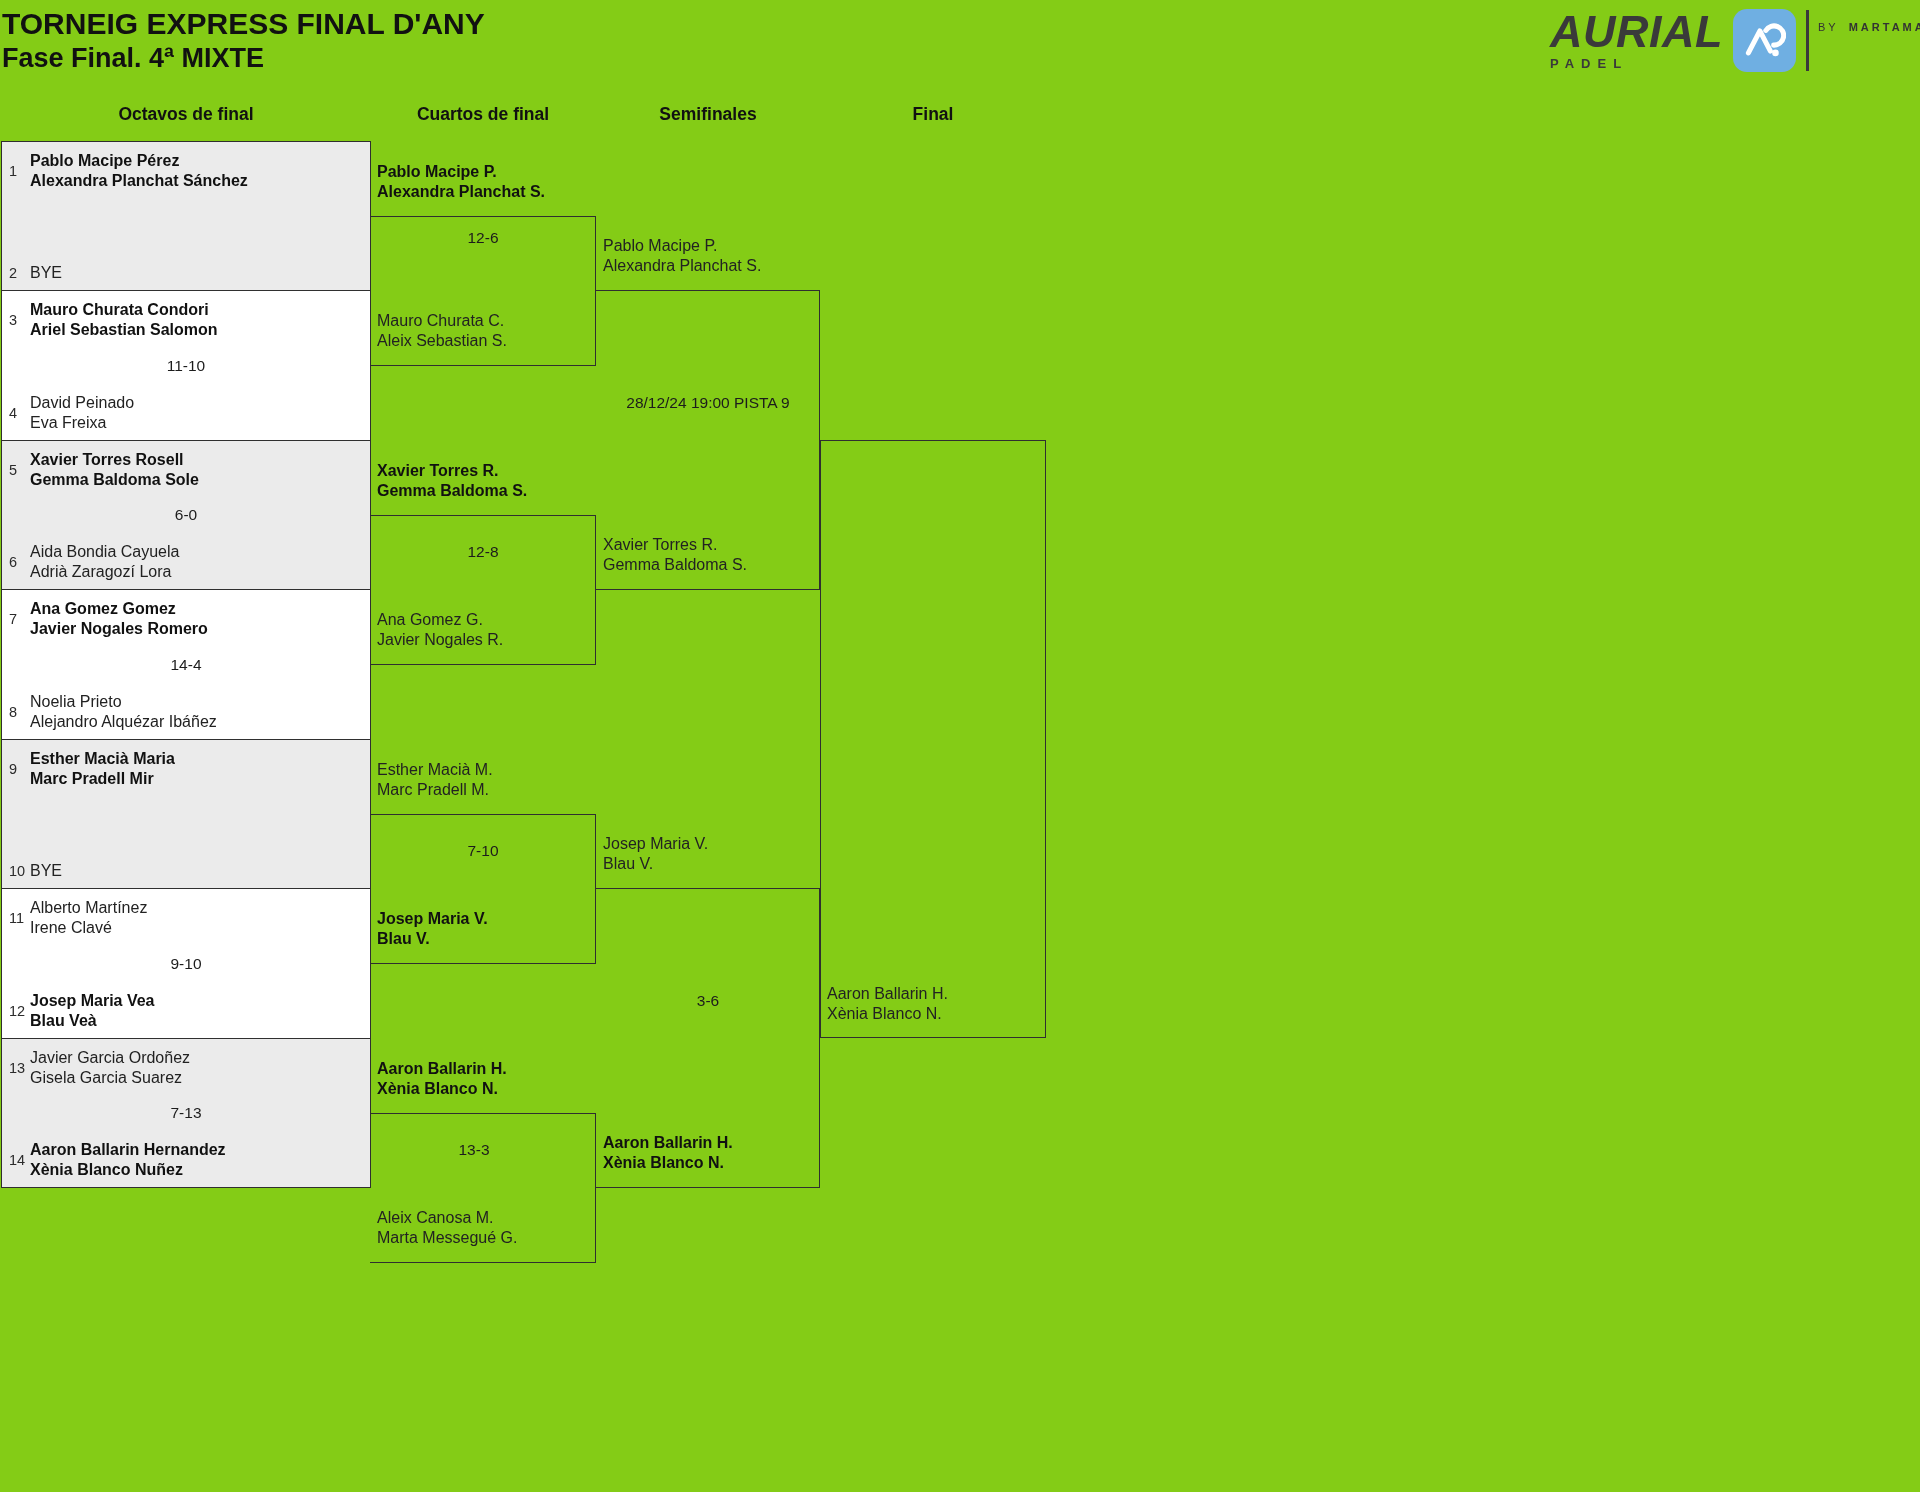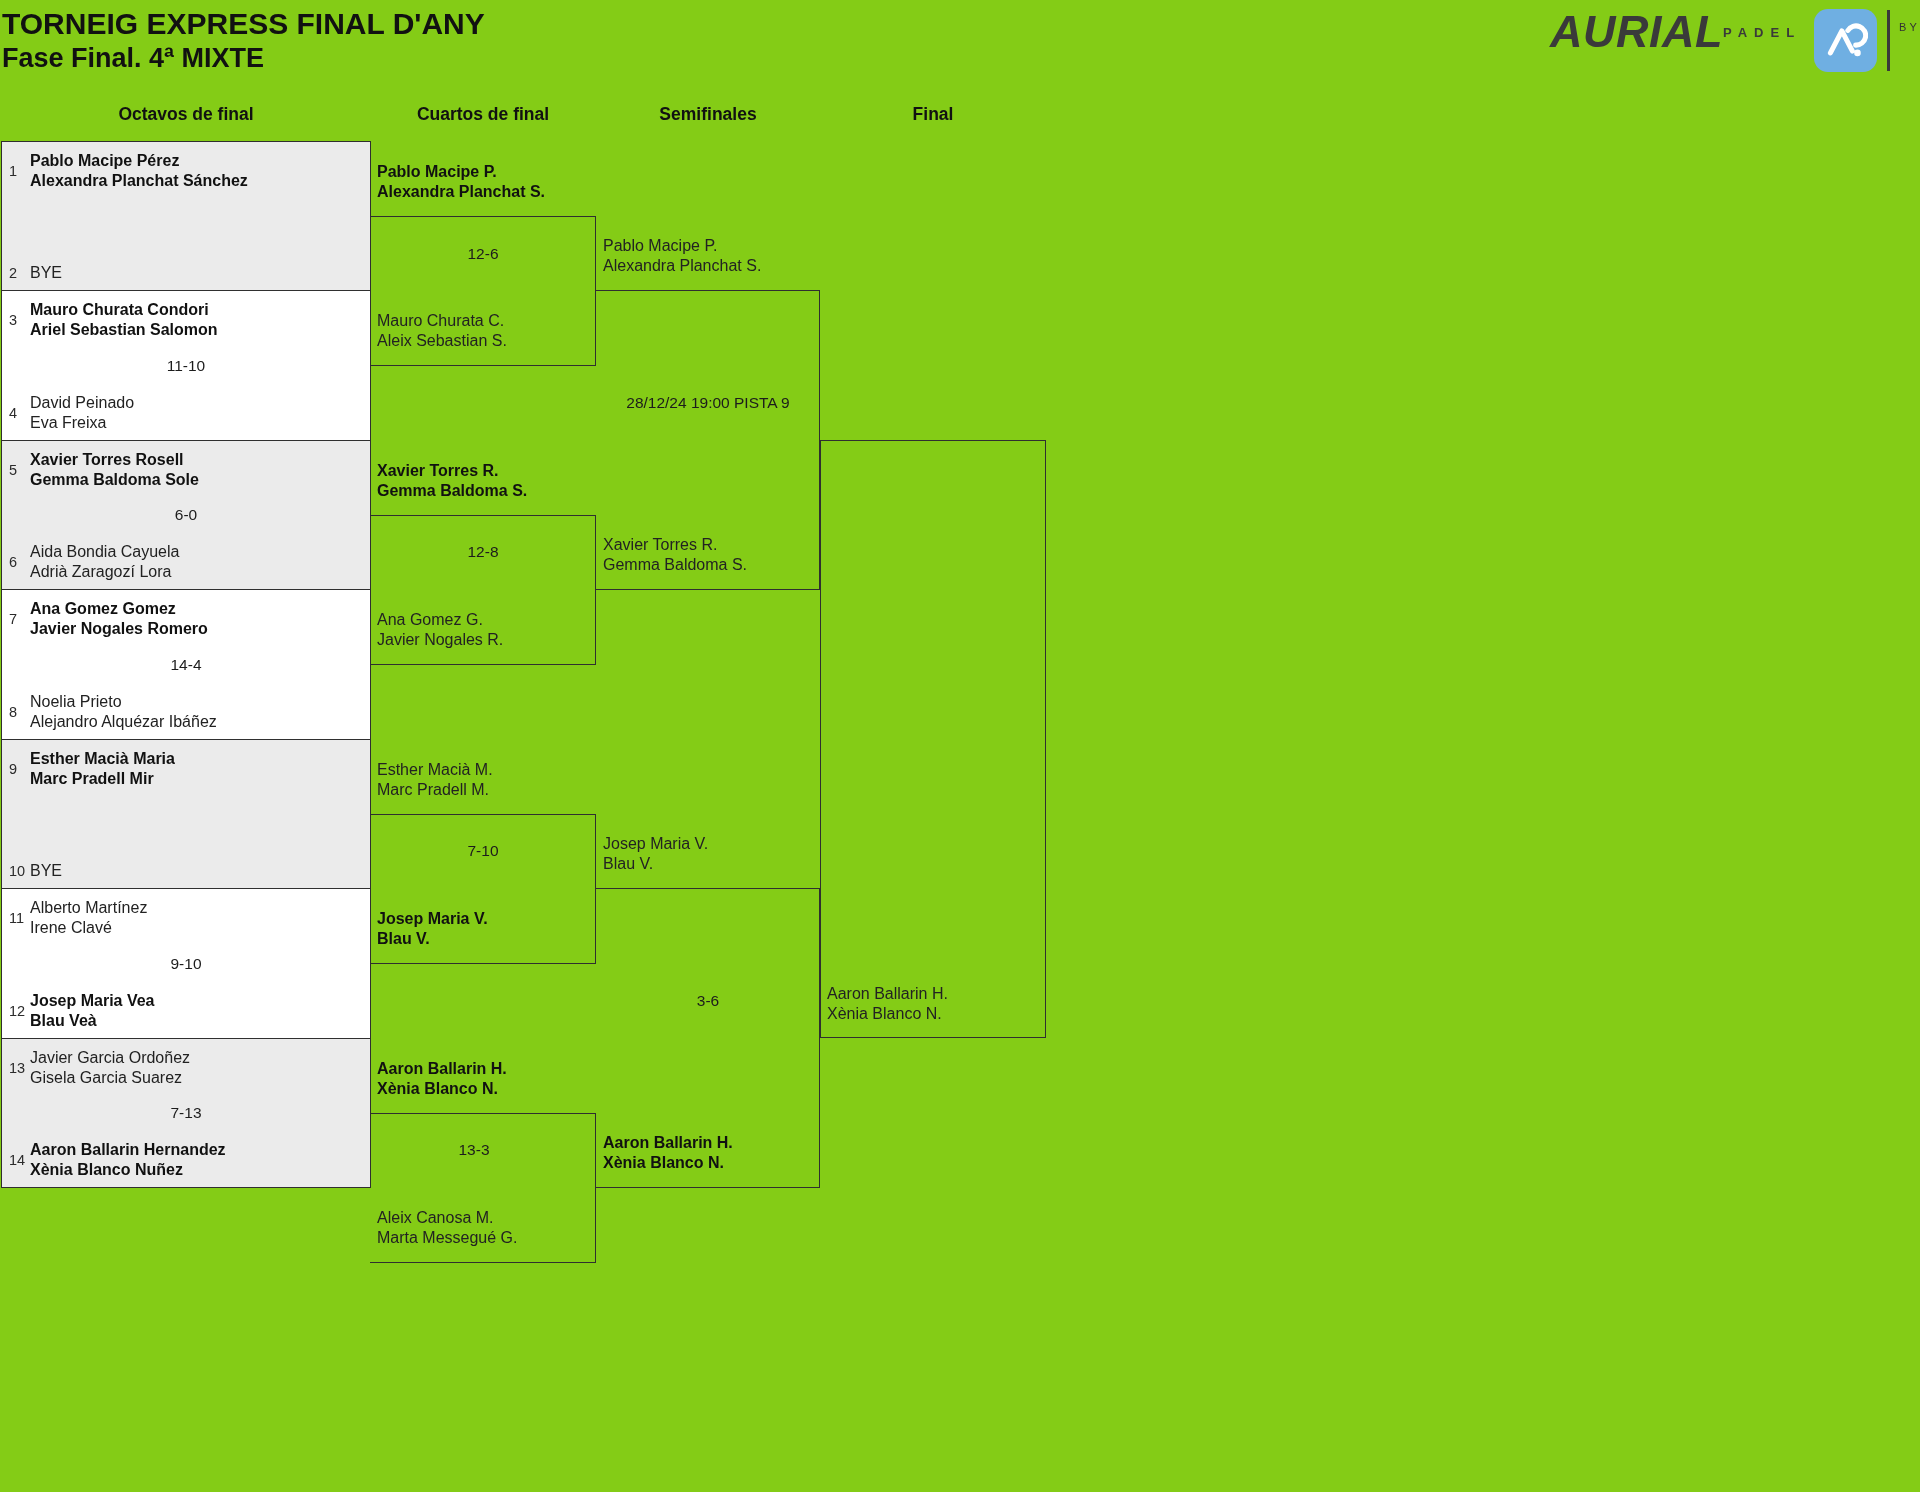--- a/index.html
+++ b/index.html
@@ -25,21 +25,21 @@
   
   .mbox{position:absolute;box-sizing:border-box;border-style:solid;border-color:#2f2f2f;border-width:1px 1px 1px 0;background:transparent;pointer-events:none;}
   .mbox.closed{border-left-width:1px;}
 
   .lbl{position:absolute;height:40px;font-size:16px;line-height:20px;color:#222;white-space:nowrap;}
   .lbl.b{font-weight:700;color:#111;}
   .mscore{position:absolute;height:20px;line-height:20px;text-align:center;font-size:15.5px;color:#1c1c1c;}
 
   
   .logo{position:absolute;left:1550px;top:9px;display:flex;align-items:flex-start;}
-  .brandcol{display:flex;align-items:center;}
+  .brandcol{display:flex;flex-direction:column;align-items:flex-start;}
   .brand{font-size:45px;line-height:46px;font-weight:700;font-style:italic;color:#3a3a3a;letter-spacing:0.5px;}
   .brandsub{font-size:13px;font-weight:700;color:#3a3a3a;letter-spacing:7px;margin-top:1px;margin-right:3px;}
   .mark{width:63px;height:63px;border-radius:14px;background:#6fafe2;margin-left:10px;display:flex;align-items:center;justify-content:center;}
   .ldivider{width:3px;height:61px;background:#3a3a3a;margin:1px 9px 0 10px;}
   .byline{display:flex;margin-top:13px;font-size:11px;line-height:11px;letter-spacing:3px;color:#333;}
   .byline .r1{display:flex;gap:10px;margin-bottom:4px;}
   .byline .bold{font-weight:700;}
 </style>
 </head>
 <body>
@@ -201,21 +201,21 @@
 
   <div class="mbox" style="left:370px;width:226px;top:216px;height:150px;"></div>
   <div class="mbox" style="left:370px;width:226px;top:515px;height:150px;"></div>
   <div class="mbox" style="left:370px;width:226px;top:814px;height:150px;"></div>
   <div class="mbox" style="left:370px;width:226px;top:1113px;height:150px;"></div>
 
   <div class="lbl b" style="left:377px;top:162px;">
     <div>Pablo Macipe P.</div>
     <div>Alexandra Planchat S.</div>
   </div>
-  <div class="mscore" style="left:370px;width:226px;top:244px;">12-6</div>
+  <div class="mscore" style="left:370px;width:226px;top:228px;">12-6</div>
   <div class="lbl" style="left:377px;top:311px;">
     <div>Mauro Churata C.</div>
     <div>Aleix Sebastian S.</div>
   </div>
 
   <div class="lbl b" style="left:377px;top:461px;">
     <div>Xavier Torres R.</div>
     <div>Gemma Baldoma S.</div>
   </div>
   <div class="mscore" style="left:370px;width:226px;top:542px;">12-8</div>

